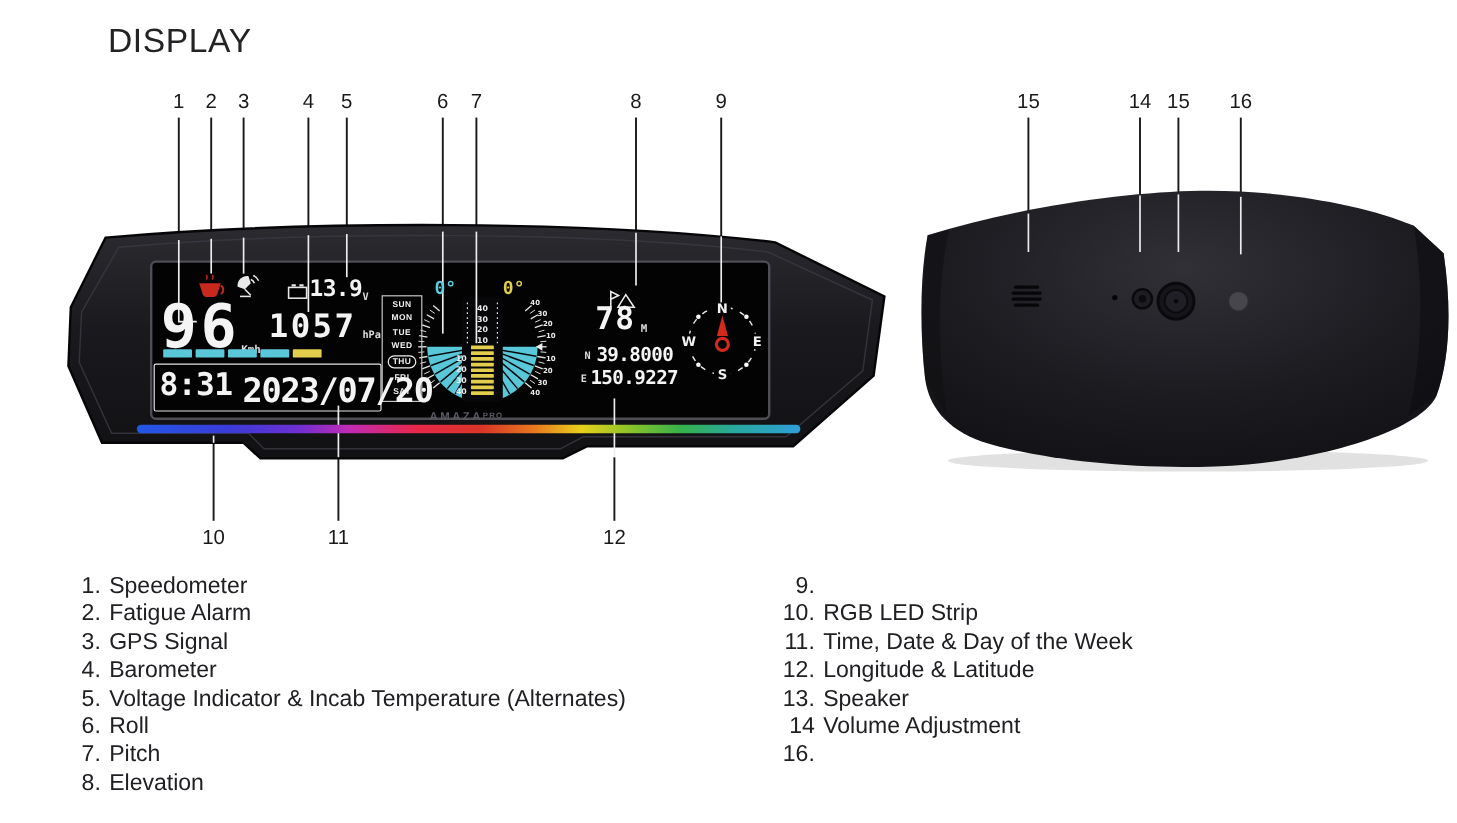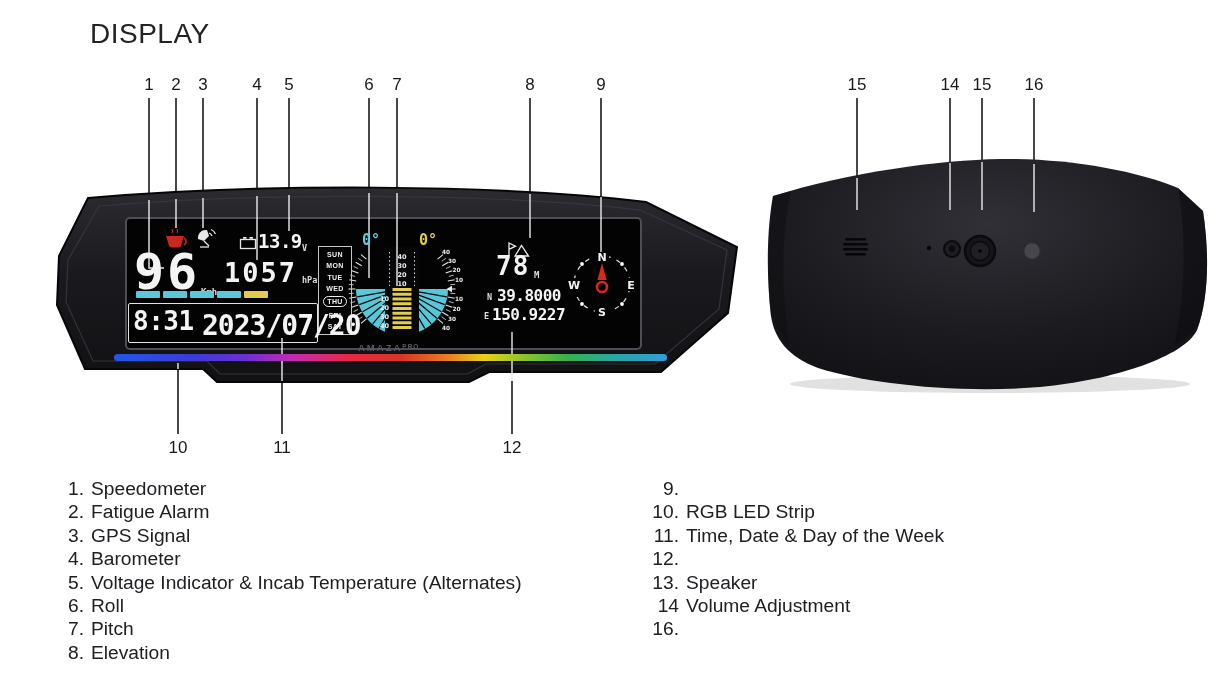--- a/index.html
+++ b/index.html
@@ -389,20 +389,21 @@
   <div class="row">
       <span class="num">10.</span>
       <span>RGB LED Strip</span>
     </div>
   <div class="row">
       <span class="num">11.</span>
       <span>Time, Date &amp; Day of the Week</span>
     </div>
   <div class="row">
       <span class="num">12.</span>
+      <span>Longitude &amp; Latitude</span>
     </div>
   <div class="row">
       <span class="num">13.</span>
       <span>Speaker</span>
     </div>
   <div class="row">
       <span class="num">14</span>
       <span>Volume Adjustment</span>
     </div>
   <div class="row">

